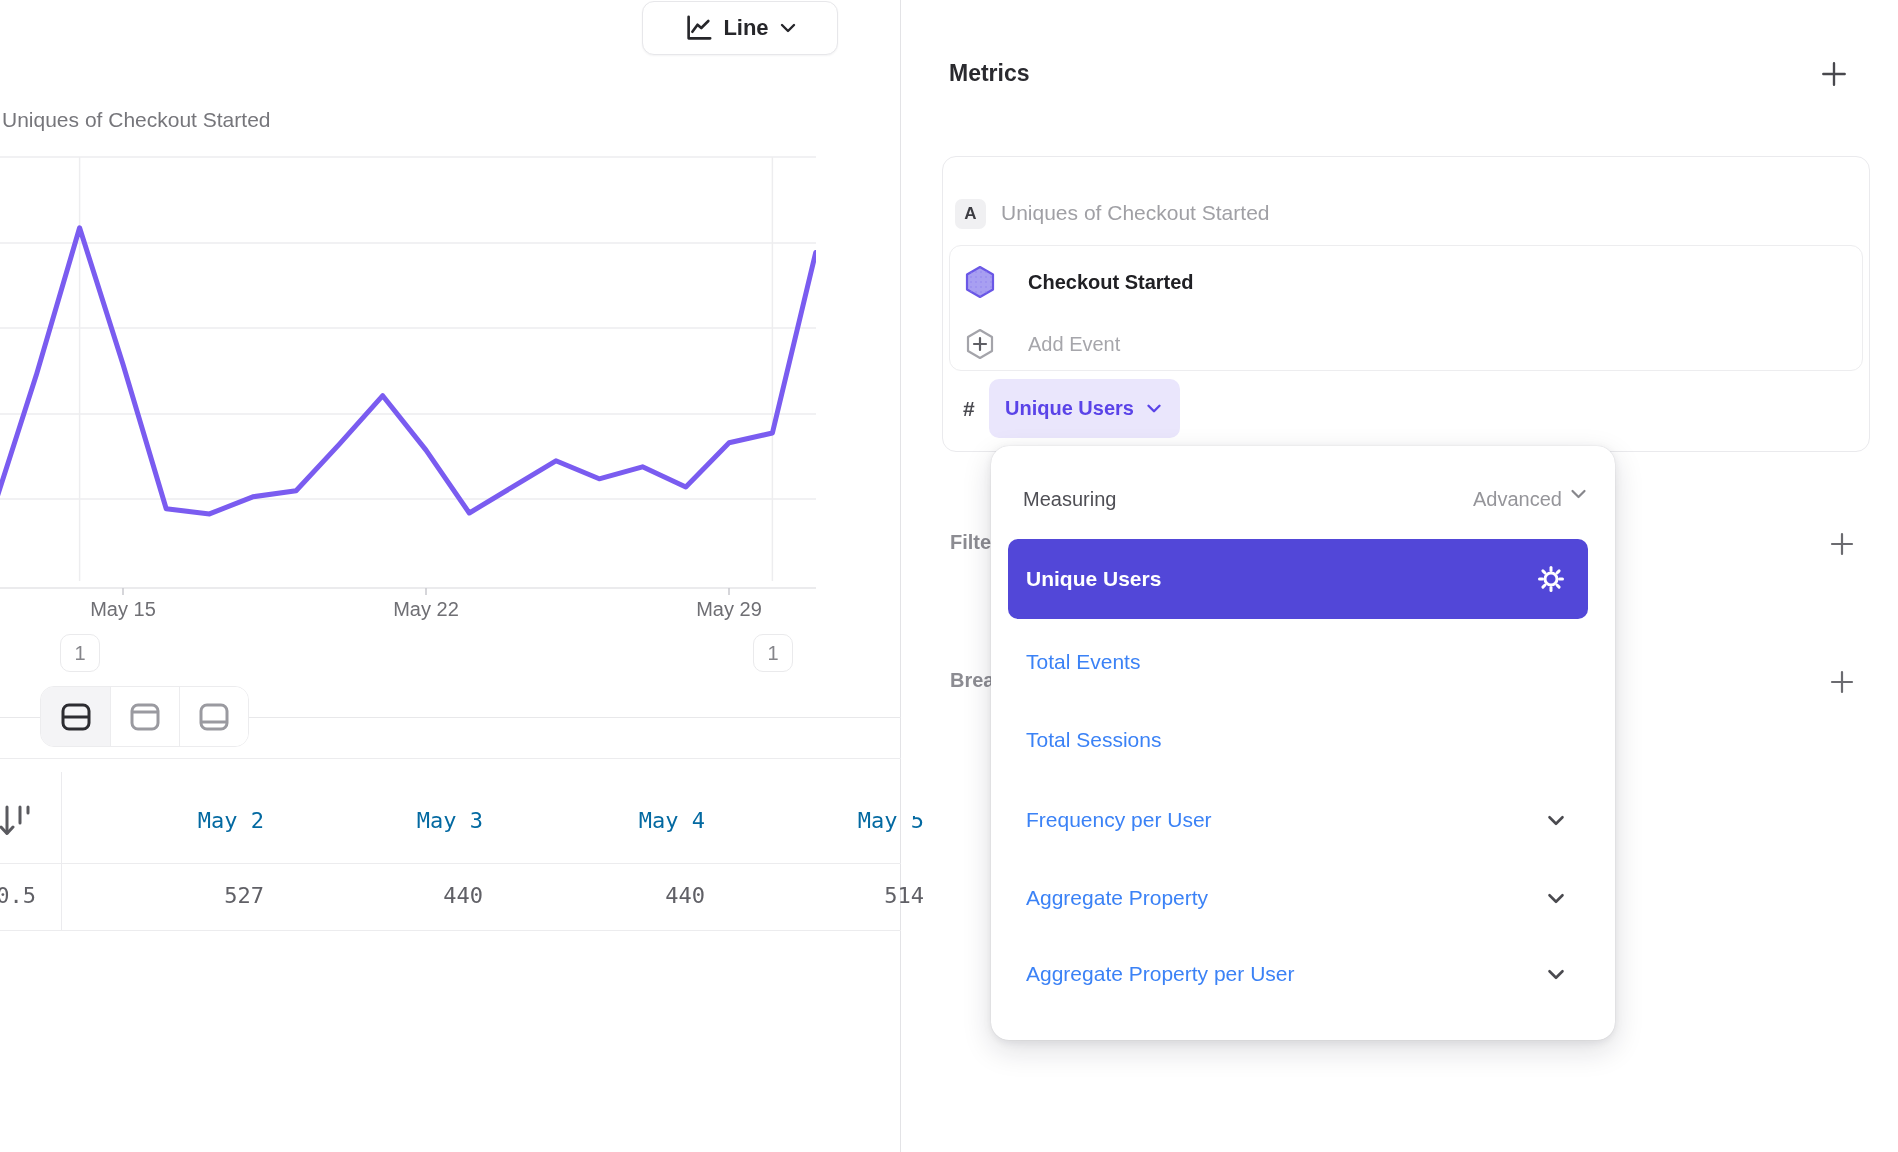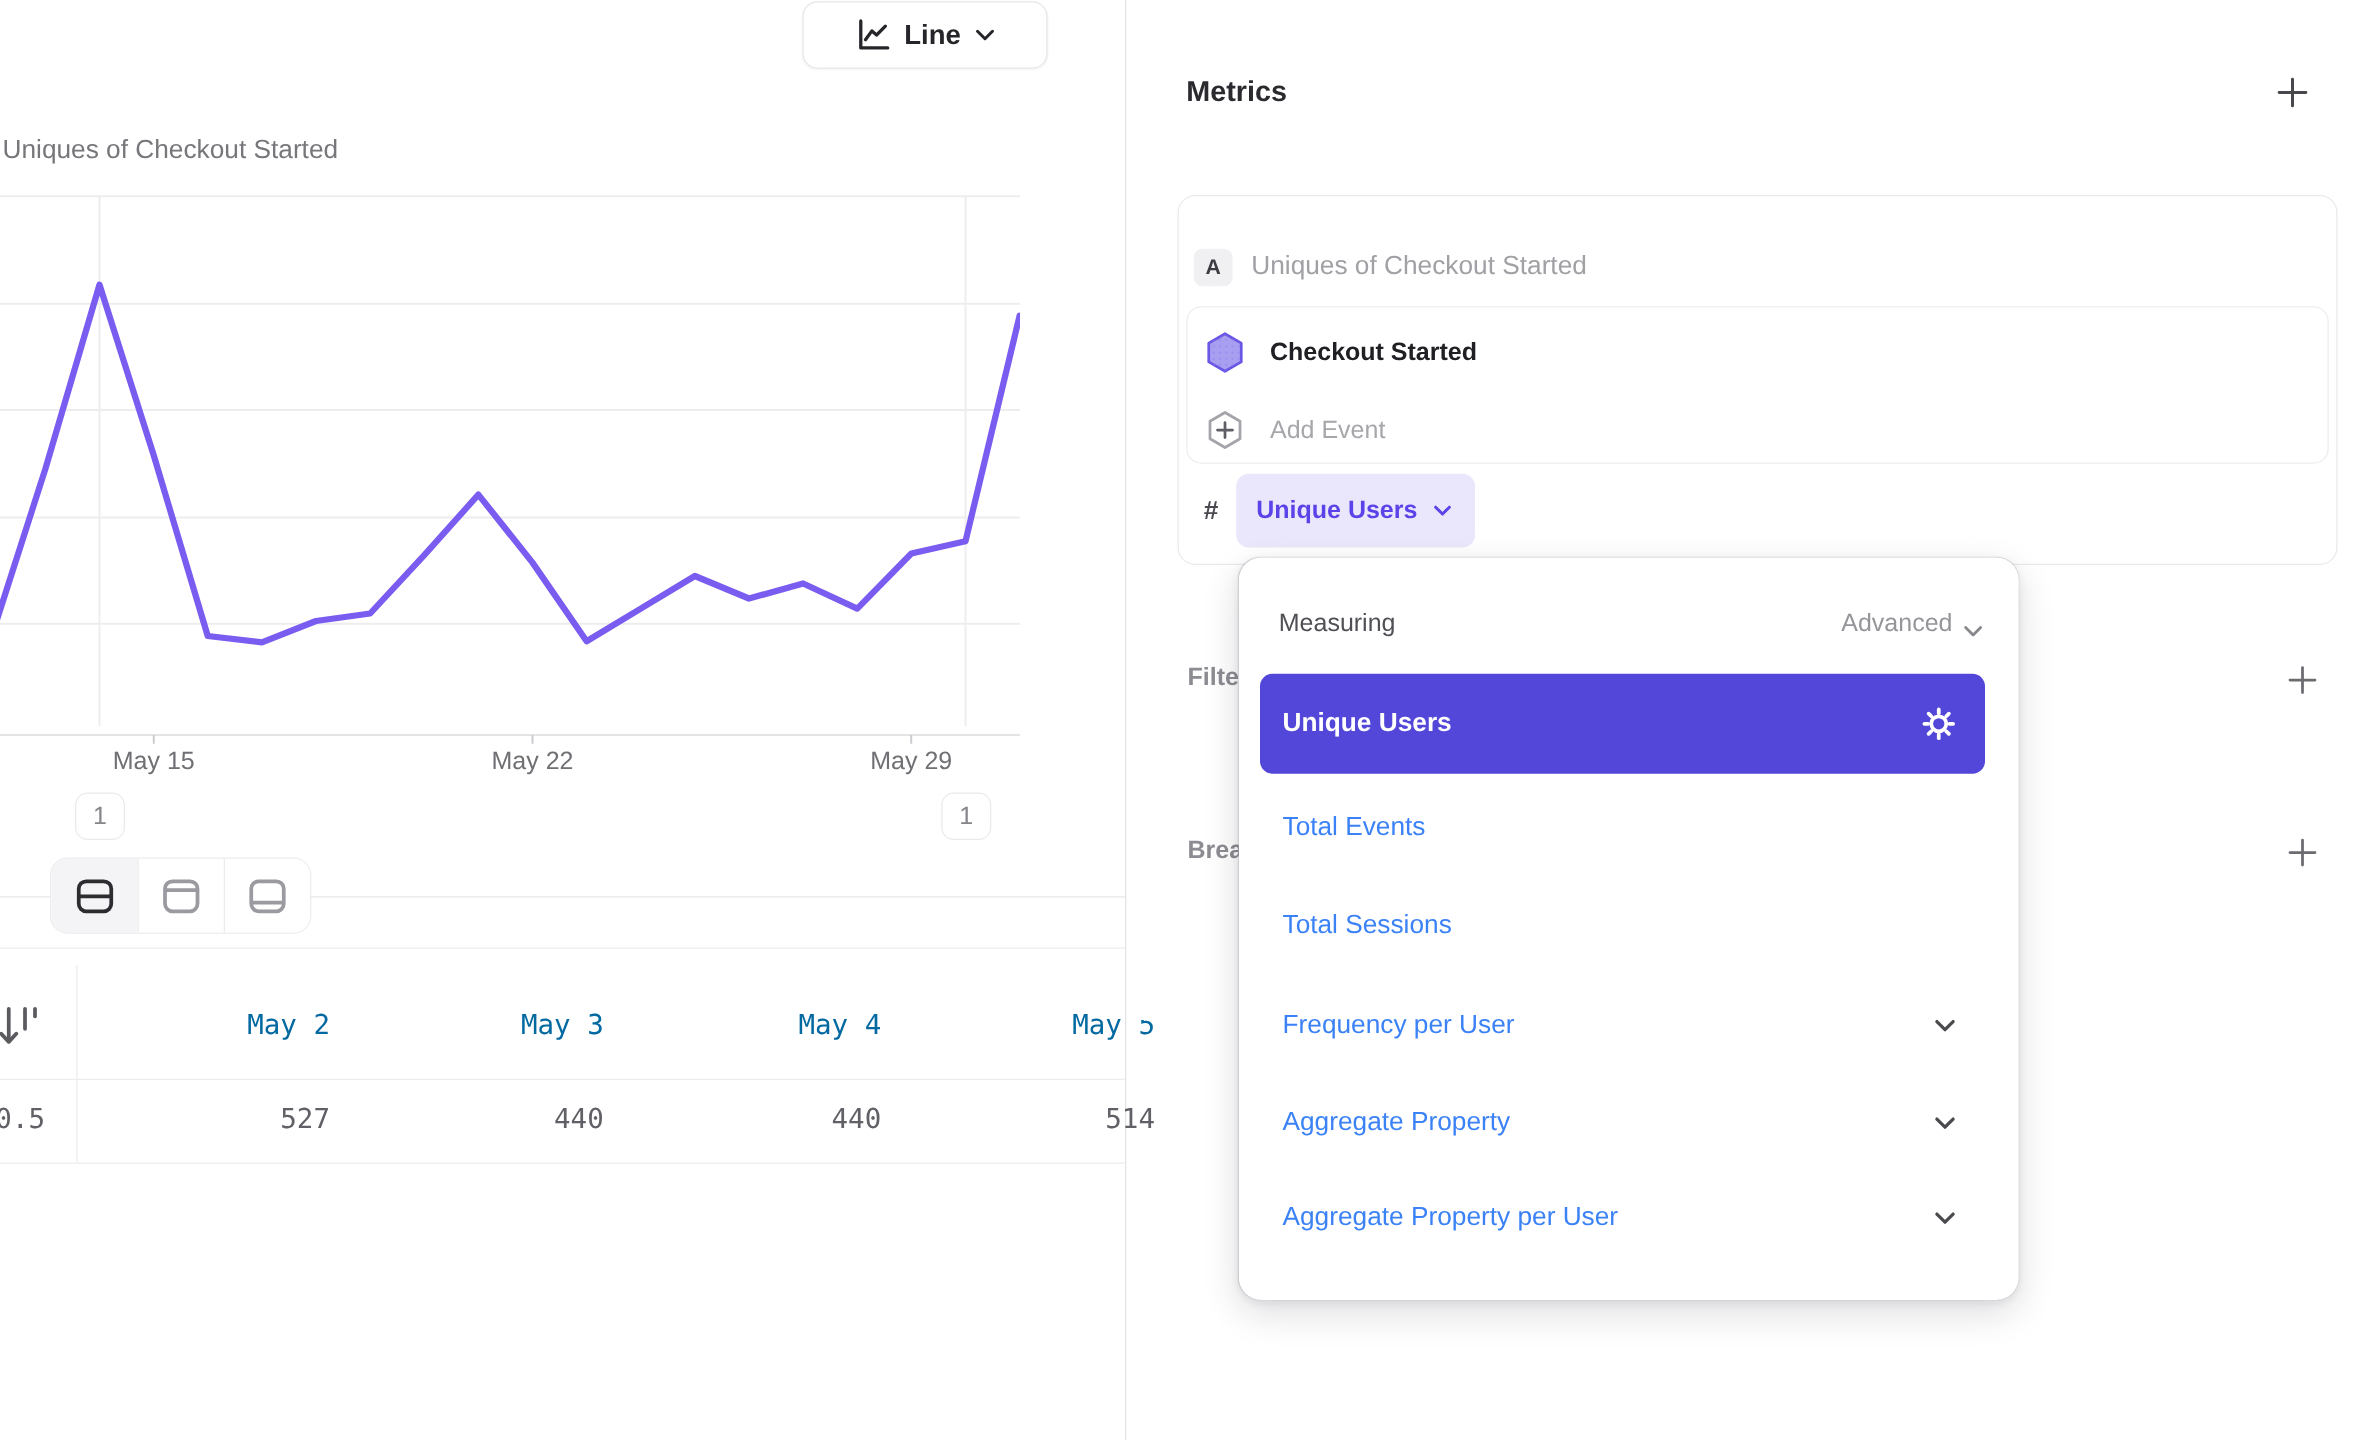--- a/index.html
+++ b/index.html
@@ -57,39 +57,39 @@
 
   .metric-card { position:absolute; left:40px; top:156px; width:928px; height:296px;
     border:1px solid #EAEAED; border-radius:14px; background:#fff; }
   .badge-a { position:absolute; left:12px; top:42px; width:31px; height:30px;
     background:#F0F0F2; border-radius:7px; display:flex; align-items:center;
     justify-content:center; font-size:17px; font-weight:600; color:#3C3C42; }
   .card-name { position:absolute; left:58px; top:44px; font-size:21px; color:#A0A0A5; cursor:text; }
   .inner-card { position:absolute; left:6px; top:88px; width:914px; height:126px;
     border:1px solid #EDEDEF; border-radius:12px; background:#fff; }
   .ev-row { position:absolute; left:8px; width:890px; height:52px; display:flex;
-    align-items:center; gap:20px; padding-left:6px; cursor:pointer; background:none; border:none; }
+    align-items:center; gap:32px; padding-left:6px; cursor:pointer; background:none; border:none; }
   .ev-name { font-size:20px; font-weight:700; color:#202024; }
   .add-name { font-size:20px; color:#A6A6AB; }
   .hash { position:absolute; left:20px; top:240px; font-size:21px; font-weight:600; color:#4A4A50; }
   .chip { position:absolute; left:46px; top:222px; height:59px; padding:0 18px 0 16px;
     background:var(--chip-bg); border:none; border-radius:10px; display:flex; align-items:center;
     gap:12px; cursor:pointer; }
   .chip .t { font-size:20px; font-weight:600; color:var(--chip-text); }
 
   .section-label { position:absolute; left:48px; font-size:20px; font-weight:700; color:#8C8C92; }
 
   
   .dropdown { position:absolute; left:89px; top:446px; width:624px; height:594px;
     background:#fff; border-radius:18px;
     box-shadow:0 10px 30px rgba(20,20,40,.14), 0 2px 8px rgba(20,20,40,.08), 0 0 1px rgba(20,20,40,.2); }
   .dd-head { position:absolute; left:32px; right:28px; top:40px; height:26px;
     display:flex; justify-content:space-between; align-items:center; }
   .dd-head .measuring { font-size:20px; font-weight:500; color:#4F4F55; }
-  .advanced { display:flex; align-items:flex-end; gap:8px; background:none; border:none; cursor:pointer; }
+  .advanced { display:flex; align-items:flex-start; gap:8px; background:none; border:none; cursor:pointer; }
   .advanced .t { font-size:20px; color:#95959A; }
   .dd-item { position:absolute; left:17px; width:580px; height:80px; border-radius:10px;
     display:flex; align-items:center; justify-content:space-between;
     padding:0 22px 0 18px; background:none; border:none; cursor:pointer; }
   .dd-item .t { font-size:21px; font-weight:500; color:#3b82f6; }
   .dd-item.selected { background:var(--accent); }
   .dd-item.selected .t { color:#fff; font-weight:700; }
 
   svg { display:block; }
 </style>

